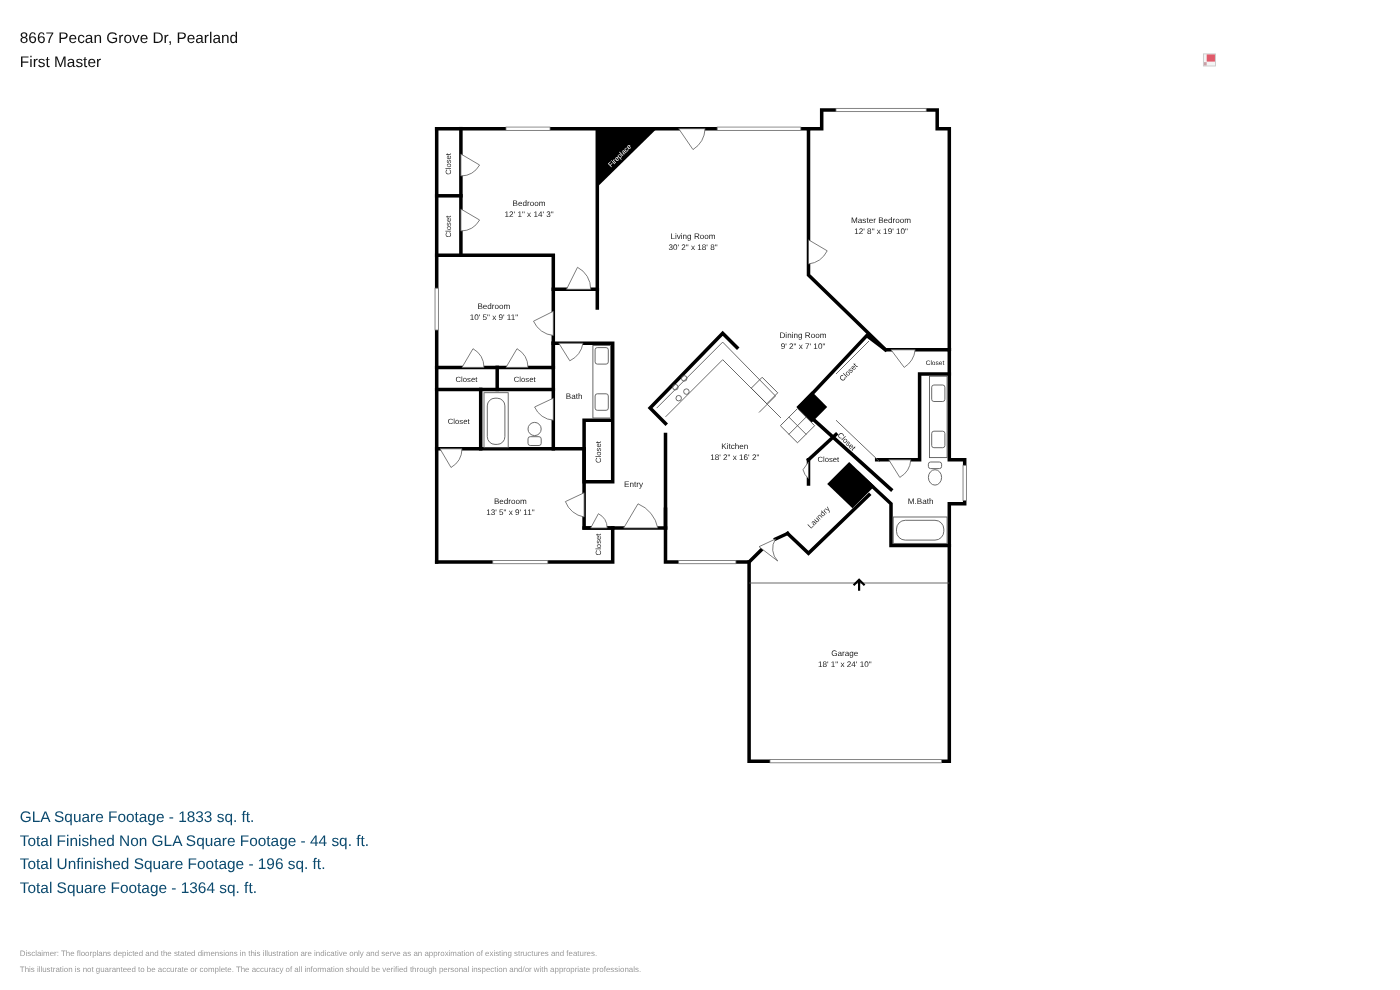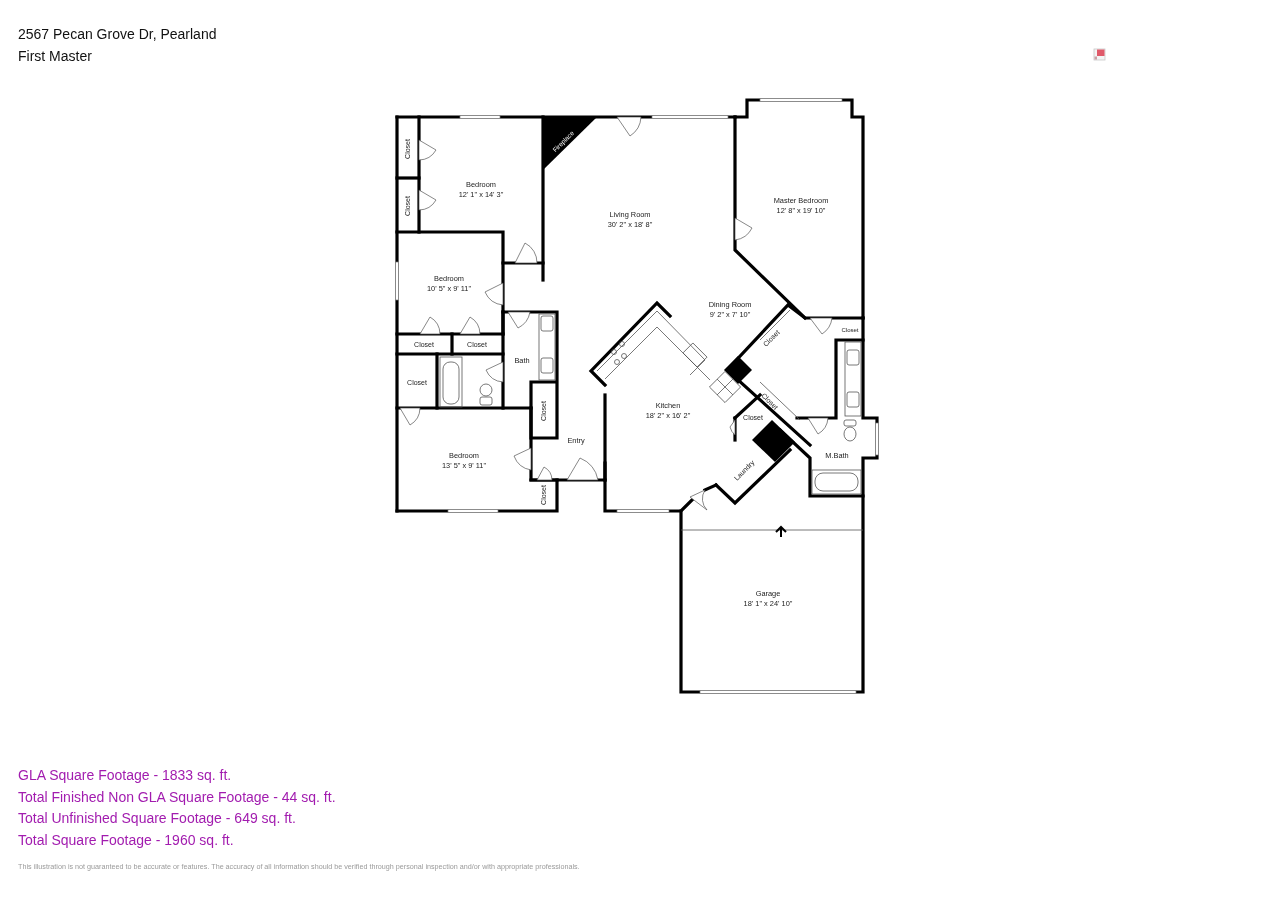--- a/index.html
+++ b/index.html
@@ -2,34 +2,34 @@
 <html><head>
 <meta charset="utf-8">
 <style>
   html, body { margin: 0; padding: 0; background: #ffffff; }
   body { width: 1273px; height: 900px; position: relative; overflow: hidden; font-family: "Liberation Sans", sans-serif; color: #111; }
   .title { position: absolute; left: 18px; font-size: 14px; color: #111; }
   .title.addr { top: 26px; }
   .title.floor { top: 48px; }
   .logo { position: absolute; left: 1093px; top: 48px; width: 13px; height: 13px; }
   .plan { position: absolute; left: 0; top: 0; }
-  .stats { position: absolute; left: 18px; top: 765px; font-size: 14px; line-height: 21.7px; color: #a21caf; }
+  .stats { position: absolute; left: 18px; top: 732px; font-size: 14px; line-height: 21.7px; color: #0c4a6e; }
   .disclaimer { position: absolute; left: 18px; top: 859px; font-size: 7.2px; line-height: 15px; color: #9a9a9a; }
   .room-label { font-family: "Liberation Sans", sans-serif; font-size: 7.4px; fill: #222; text-anchor: middle; }
   .small-label { font-family: "Liberation Sans", sans-serif; font-size: 7px; fill: #222; text-anchor: middle; }
   .tiny-label { font-family: "Liberation Sans", sans-serif; font-size: 6px; fill: #222; text-anchor: middle; }
   .wall { stroke: #000; stroke-width: 3.2; fill: none; stroke-linecap: square; }
   .thin { stroke: #555; stroke-width: 0.8; fill: none; }
   .window { stroke: #777; stroke-width: 0.7; fill: #fff; }
   .door { stroke: #555; stroke-width: 0.7; fill: #fff; }
 </style>
 </head>
 <body>
 
-<div class="title addr">2567 Pecan Grove Dr, Pearland</div>
+<div class="title addr">8667 Pecan Grove Dr, Pearland</div>
 <div class="title floor">First Master</div>
 
 <svg class="logo" viewBox="0 0 13 13">
   <rect x="1" y="1" width="11" height="11" fill="#f4f4f4" stroke="#c7c7c7" stroke-width="0.8"></rect>
   <rect x="4" y="1.5" width="7.5" height="6.5" fill="#e05a6a"></rect>
   <rect x="1.5" y="8.5" width="2.5" height="3" fill="#c9a0a6"></rect>
 </svg>
 
 <svg class="plan" width="1273" height="900" viewBox="0 0 1273 900">
 
@@ -193,19 +193,20 @@
   <text class="small-label" x="546" y="495" transform="rotate(-90 546 495)">Closet</text>
   <text class="small-label" x="773" y="340" transform="rotate(-45 773 340)">Closet</text>
   <text class="small-label" x="768" y="403" transform="rotate(45 768 403)">Closet</text>
   <text class="small-label" x="753" y="420">Closet</text>
   <text class="tiny-label" x="850" y="332">Closet</text>
 </svg>
 
 <div class="stats">
   <div>GLA Square Footage - 1833 sq. ft.</div>
   <div>Total Finished Non GLA Square Footage - 44 sq. ft.</div>
-  <div>Total Unfinished Square Footage - 649 sq. ft.</div>
-  <div>Total Square Footage - 1960 sq. ft.</div>
+  <div>Total Unfinished Square Footage - 196 sq. ft.</div>
+  <div>Total Square Footage - 1364 sq. ft.</div>
 </div>
 
 <div class="disclaimer">
-  <div>This illustration is not guaranteed to be accurate or features. The accuracy of all information should be verified through personal inspection and/or with appropriate professionals.</div>
+  <div>Disclaimer: The floorplans depicted and the stated dimensions in this illustration are indicative only and serve as an approximation of existing structures and features.</div>
+  <div>This illustration is not guaranteed to be accurate or complete. The accuracy of all information should be verified through personal inspection and/or with appropriate professionals.</div>
 </div>
 
 </body></html>

